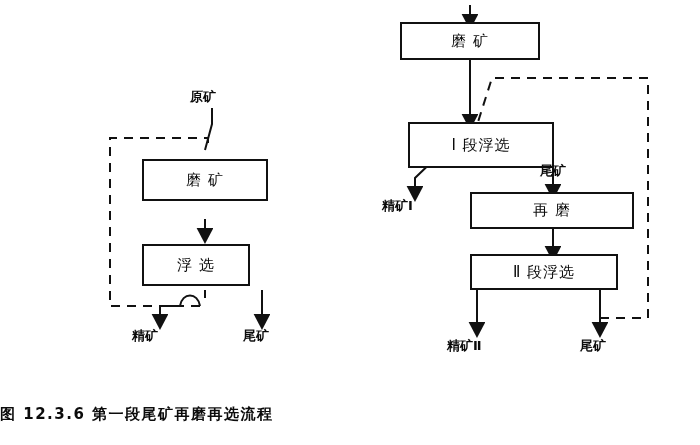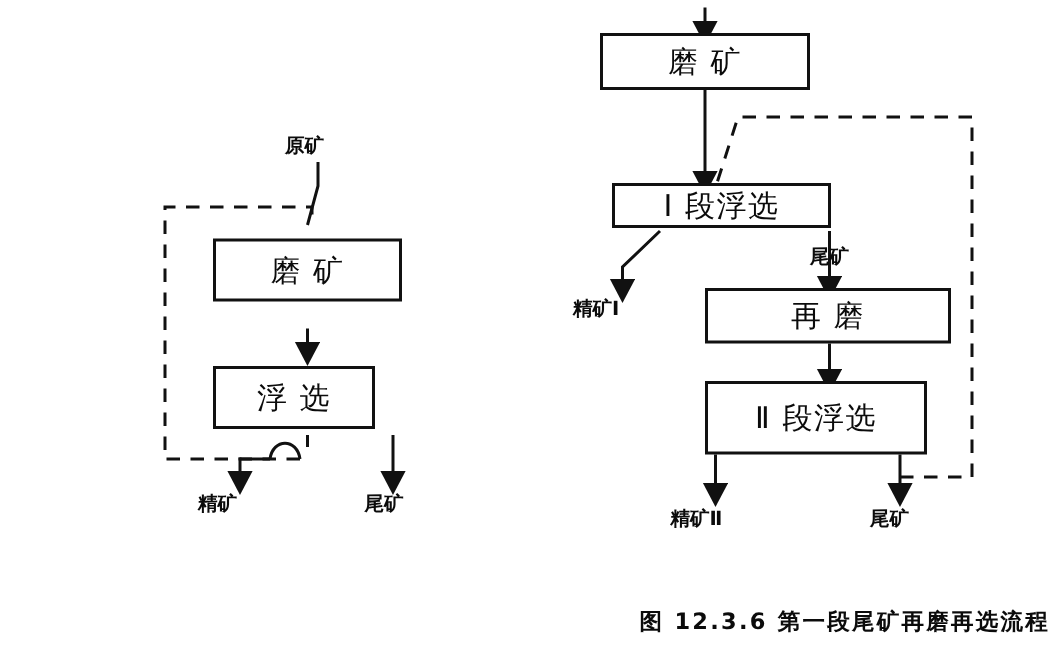--- a/index.html
+++ b/index.html
@@ -22,35 +22,35 @@
     height: 445px;
   }
   .box {
     position: absolute;
     box-sizing: border-box;
     border: 2px solid #111;
     background: #fff;
     display: flex;
     align-items: center;
     justify-content: center;
-    font-size: 20px;
+    font-size: 15px;
     letter-spacing: 1px;
     white-space: nowrap;
   }
   .lbl {
     position: absolute;
     font-size: 13px;
     white-space: nowrap;
     font-weight: bold;
   }
   .caption {
     position: absolute;
     left: 0;
     width: 700px;
-    text-align: right;
+    text-align: left;
     font-size: 15px;
     font-weight: bold;
     letter-spacing: 1.5px;
   }
   svg.lines {
     position: absolute;
     left: 0; top: 0;
     width: 700px;
     height: 445px;
     pointer-events: none;
@@ -107,29 +107,29 @@
   </div>
 
   <div class="lbl" style="left:190px; top:88px;">原矿</div>
   <div class="lbl" style="left:132px; top:327px;text-align:right;">精矿</div>
   <div class="lbl" style="left:243px; top:327px;">尾矿</div>
 
   <div class="box" style="left:400px; top:22px; width:140px; height:38px;">
     <span>磨    矿</span>
   </div>
 
-  <div class="box" style="left:408px; top:122px; width:146px; height:30px;">
+  <div class="box" style="left:408px; top:122px; width:146px; height:46px;">
     <span>Ⅰ 段浮选</span>
   </div>
 
   <div class="box" style="left:470px; top:192px; width:164px; height:37px;">
     <span>再    磨</span>
   </div>
 
-  <div class="box" style="left:470px; top:254px; width:148px; height:49px;">
+  <div class="box" style="left:470px; top:254px; width:148px; height:36px;">
     <span>Ⅱ 段浮选</span>
   </div>
 
   <div class="lbl" style="left:382px; top:197px;">精矿Ⅰ</div>
   <div class="lbl" style="left:540px; top:162px;">尾矿</div>
   <div class="lbl" style="left:447px; top:337px;">精矿Ⅱ</div>
   <div class="lbl" style="left:580px; top:337px;">尾矿</div>
 
   <div class="caption" style="top:405px;">图 12.3.6  第一段尾矿再磨再选流程</div>
 

